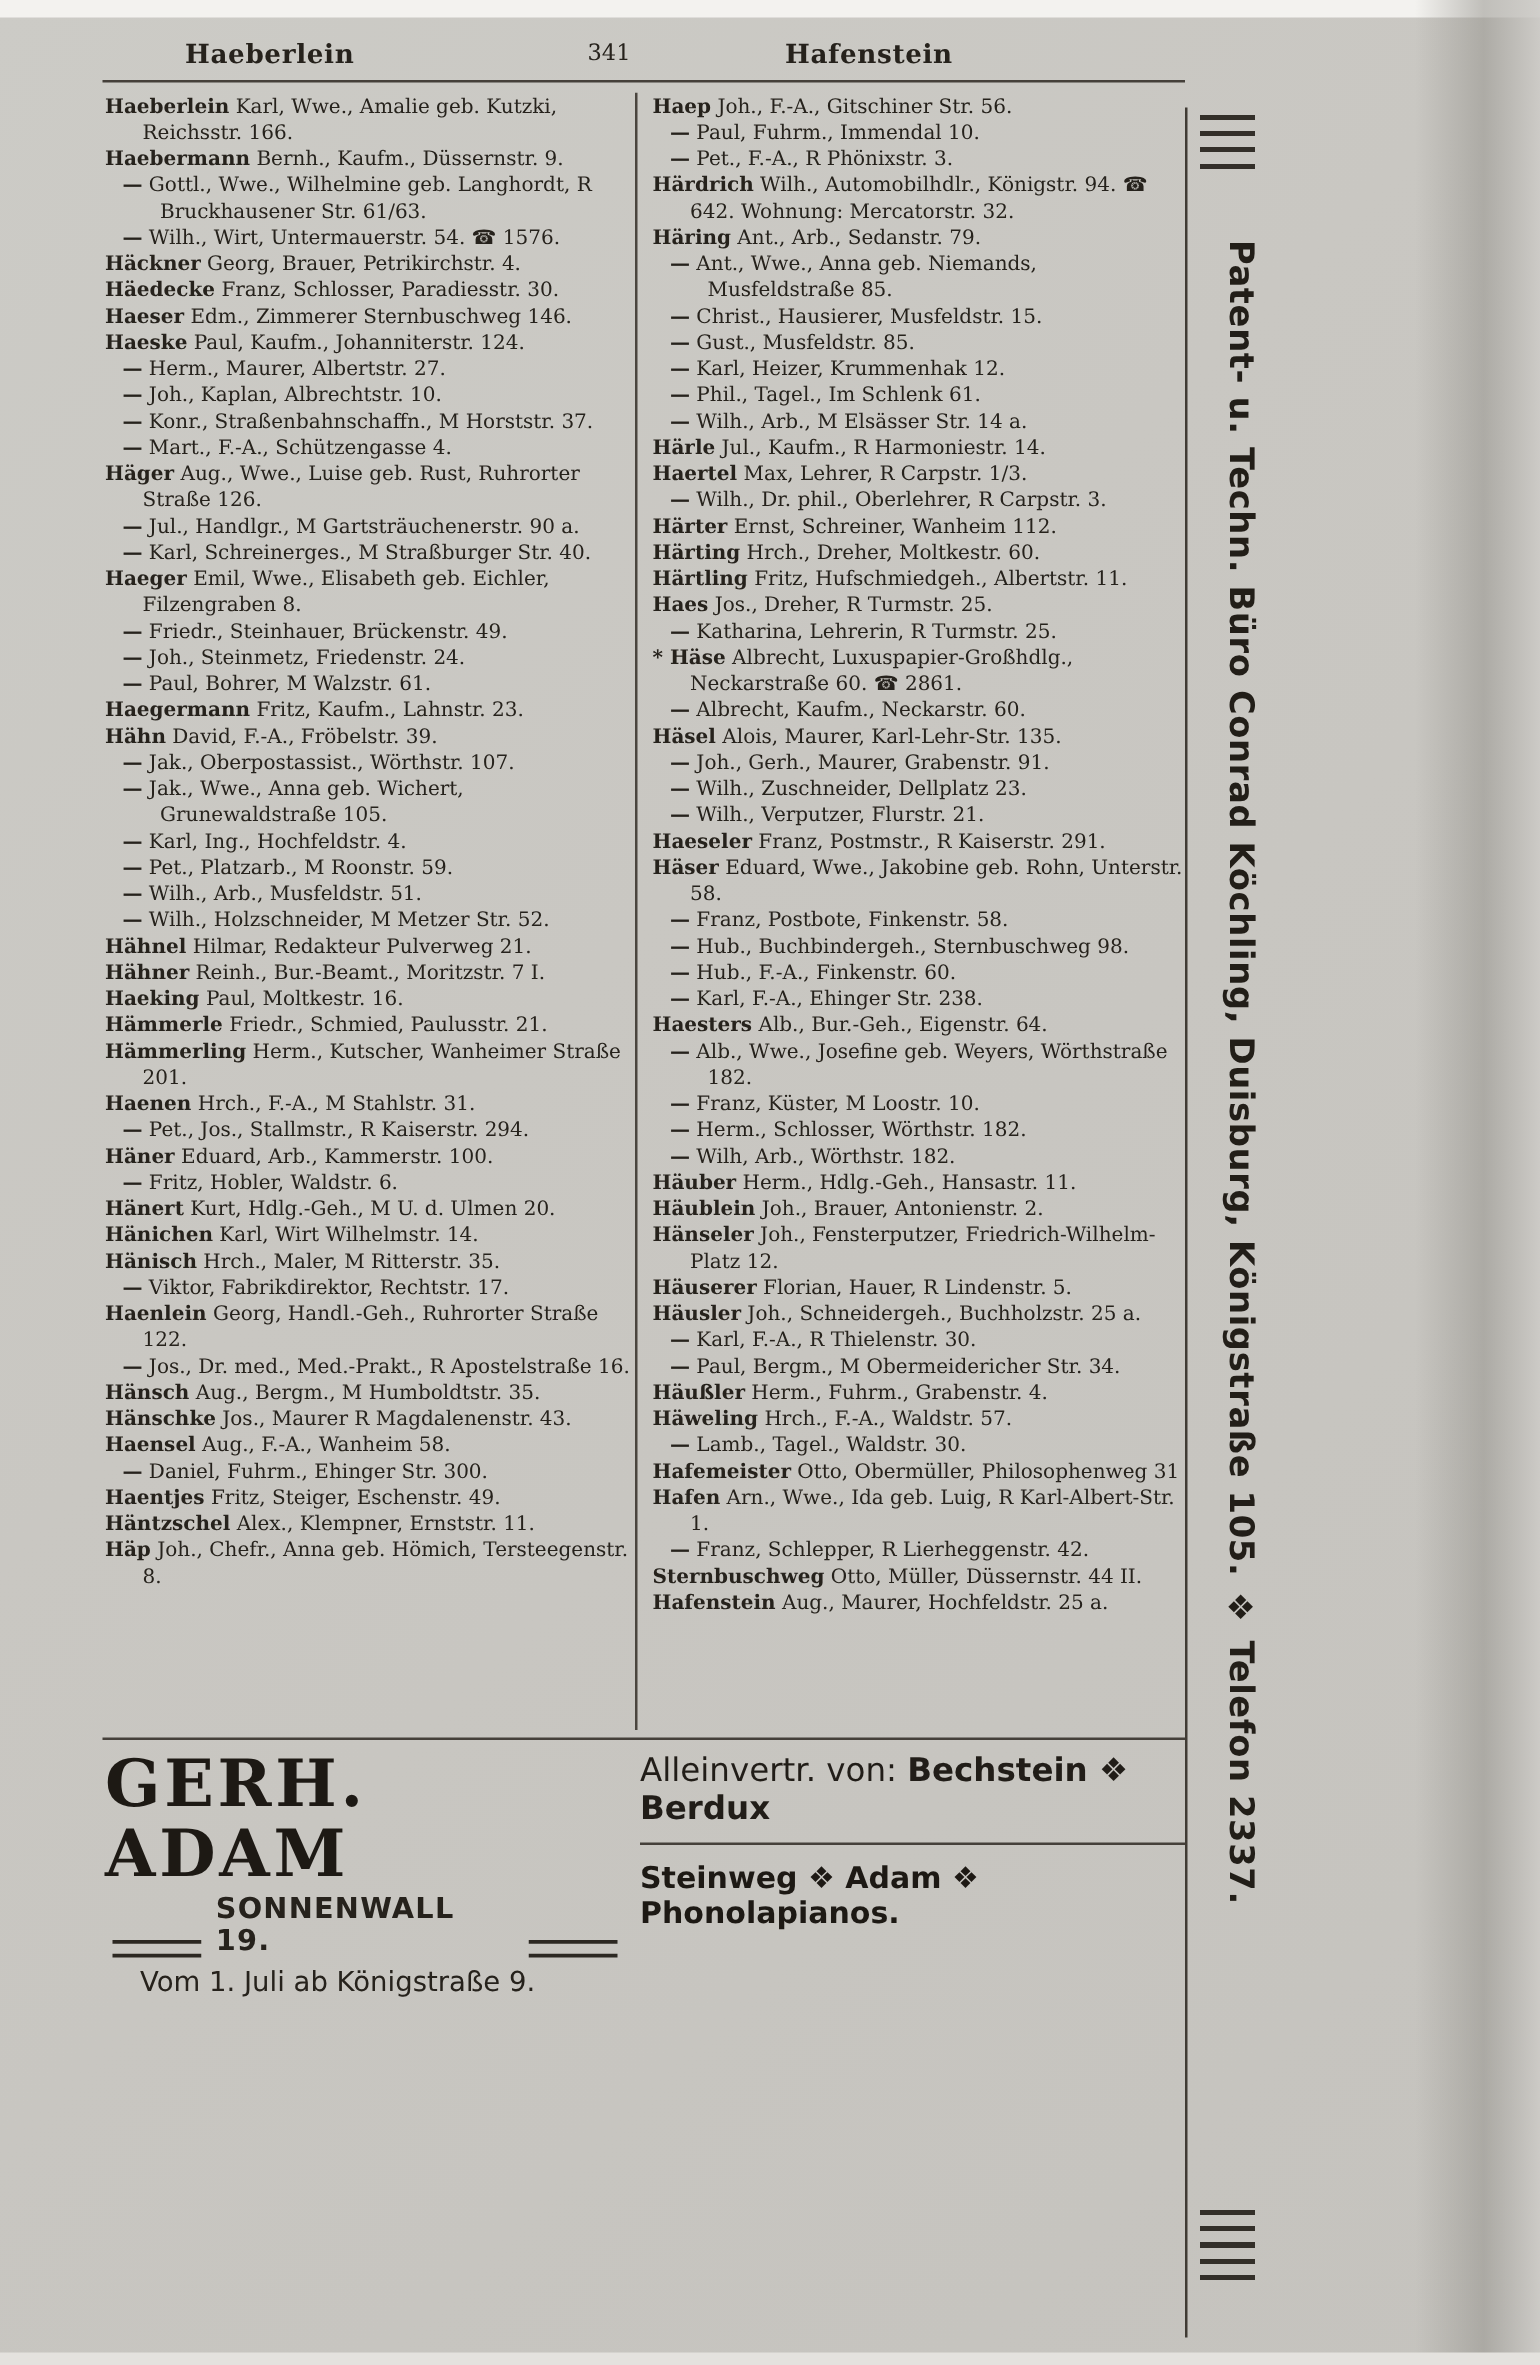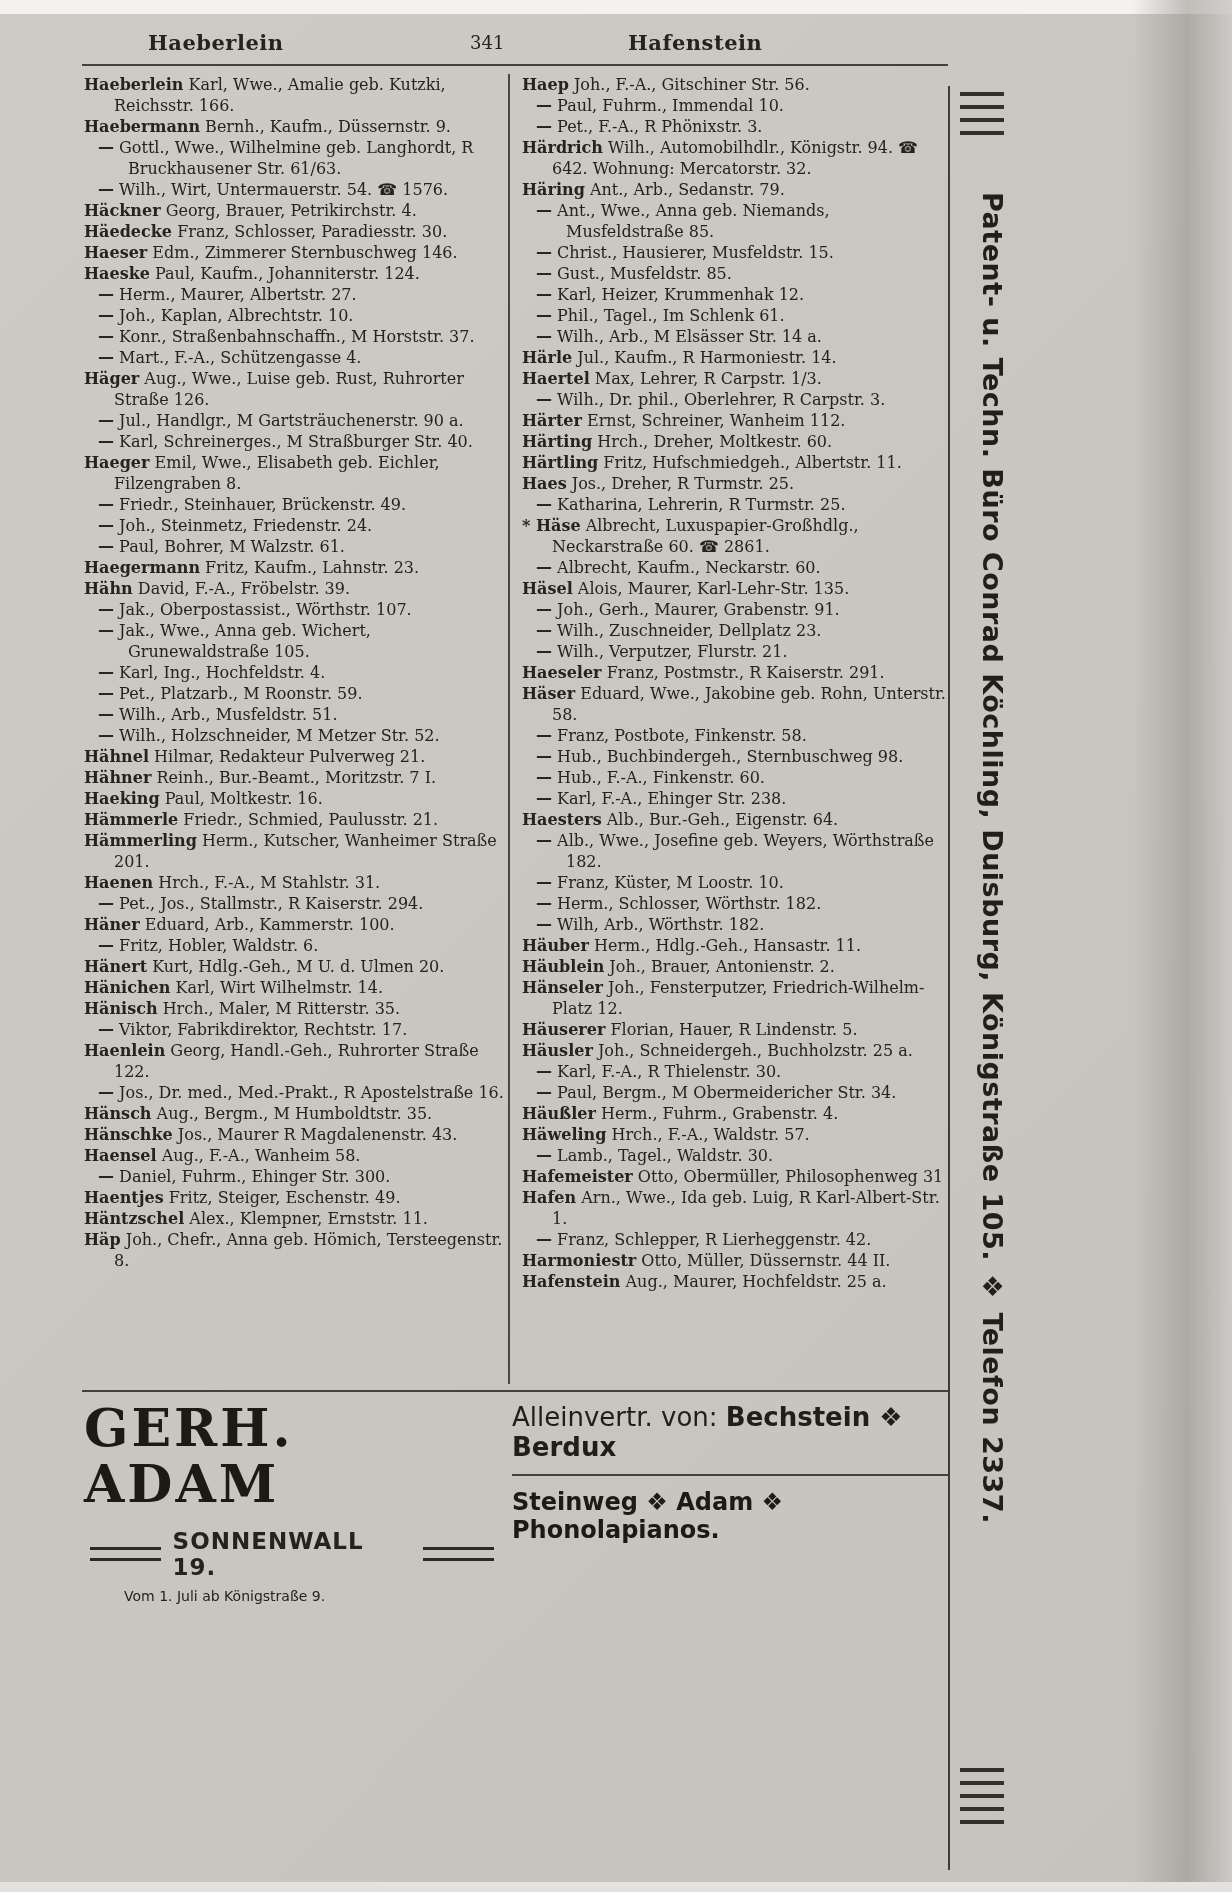--- a/index.html
+++ b/index.html
@@ -60,29 +60,29 @@
     font-weight: bold; font-size: 27px; letter-spacing: .5px; color: #221e18;
     white-space: nowrap;
   }
   
   .ad { position: absolute; left: 84px; top: 1400px; width: 864px; height: 180px; display: flex; }
   .ad-left { width: 410px; }
   .ad-company {
     font-family: "DejaVu Serif", "Liberation Serif", serif;
     font-size: 52px; font-weight: bold; letter-spacing: 3px; color: #1d1914; line-height: 56px;
   }
-  .ad-address-row { display: flex; align-items: center; gap: 12px; margin-top: 16px; margin-left: 6px; }
+  .ad-address-row { display: flex; align-items: flex-end; gap: 12px; margin-top: 2px; margin-left: 6px; }
   .ad-dash-lines { display: inline-block; width: 72px; height: 8px; border-top: 3px solid #2c2822; border-bottom: 3px solid #2c2822; }
   .ad-address {
     font-family: "DejaVu Sans", "Liberation Sans", sans-serif;
     font-weight: bold; font-size: 23px; letter-spacing: 1px;
   }
   .ad-note {
     font-family: "DejaVu Sans", "Liberation Sans", sans-serif;
-    font-size: 14px; margin-top: 8px; margin-left: 40px;
+    font-size: 22px; margin-top: 8px; margin-left: 28px;
   }
   .ad-right { flex: 1; padding-left: 18px; padding-top: 2px; font-family: "DejaVu Sans", "Liberation Sans", sans-serif; }
   .ad-line1 { font-size: 26px; color: #211d18; }
   .ad-line1 b { font-weight: bold; }
   .rule-ad-mid { position: static; display: block; width: 100%; height: 2px; background: #45403a; margin-top: 12px; }
   .ad-line2 { font-size: 24px; font-weight: bold; margin-top: 12px; color: #1d1914; }
 </style>
 </head>
 <body>
 
@@ -192,21 +192,21 @@
         <div class="entry"><span class="lead">Häuserer</span> Florian, Hauer, R Lindenstr. 5.</div>
         <div class="entry"><span class="lead">Häusler</span> Joh., Schneidergeh., Buchholzstr. 25 a.</div>
         <div class="entry dash"><span class="lead">—</span> Karl, F.-A., R Thielenstr. 30.</div>
         <div class="entry dash"><span class="lead">—</span> Paul, Bergm., M Obermeidericher Str. 34.</div>
         <div class="entry"><span class="lead">Häußler</span> Herm., Fuhrm., Grabenstr. 4.</div>
         <div class="entry"><span class="lead">Häweling</span> Hrch., F.-A., Waldstr. 57.</div>
         <div class="entry dash"><span class="lead">—</span> Lamb., Tagel., Waldstr. 30.</div>
         <div class="entry"><span class="lead">Hafemeister</span> Otto, Obermüller, Philosophenweg 31</div>
         <div class="entry"><span class="lead">Hafen</span> Arn., Wwe., Ida geb. Luig, R Karl-Albert-Str. 1.</div>
         <div class="entry dash"><span class="lead">—</span> Franz, Schlepper, R Lierheggenstr. 42.</div>
-        <div class="entry"><span class="lead">Harmoniestr</span> Otto, Müller, Düssernstr. 44 II.</div>
+        <div class="entry"><span class="lead">Sternbuschweg</span> Otto, Müller, Düssernstr. 44 II.</div>
         <div class="entry"><span class="lead">Hafenstein</span> Aug., Maurer, Hochfeldstr. 25 a.</div>
       </div>
   </div>
 
   <div class="hrule rule-ad"></div>
 
   <div class="ad">
     <div class="ad-left">
       <div class="ad-company">GERH. ADAM</div>
       <div class="ad-address-row">

